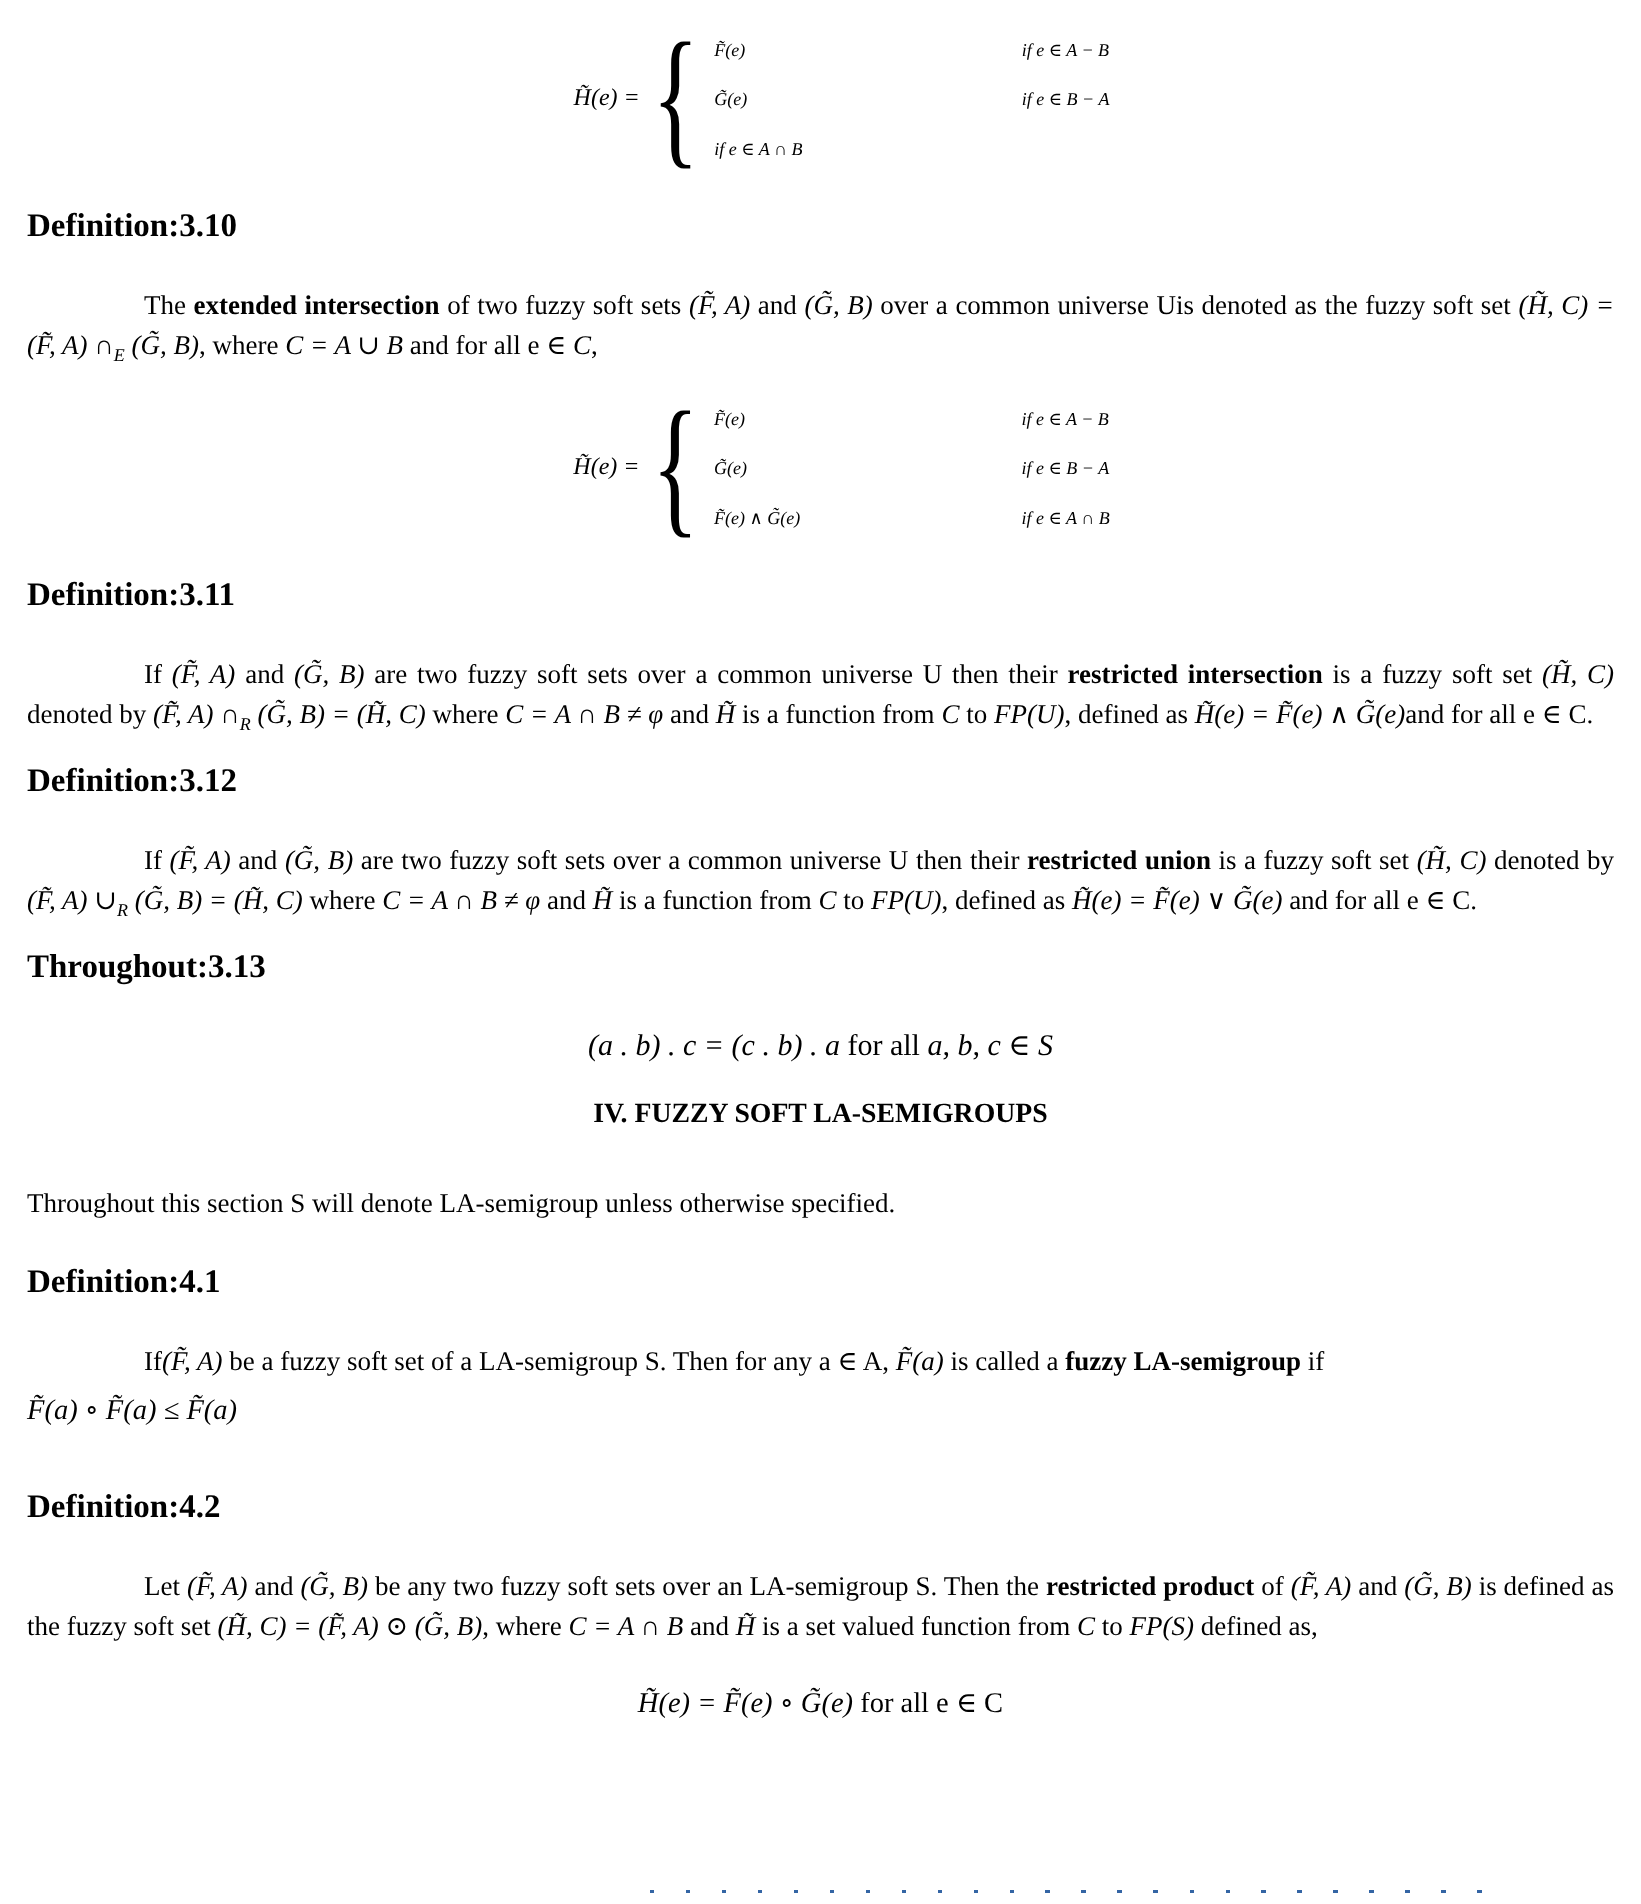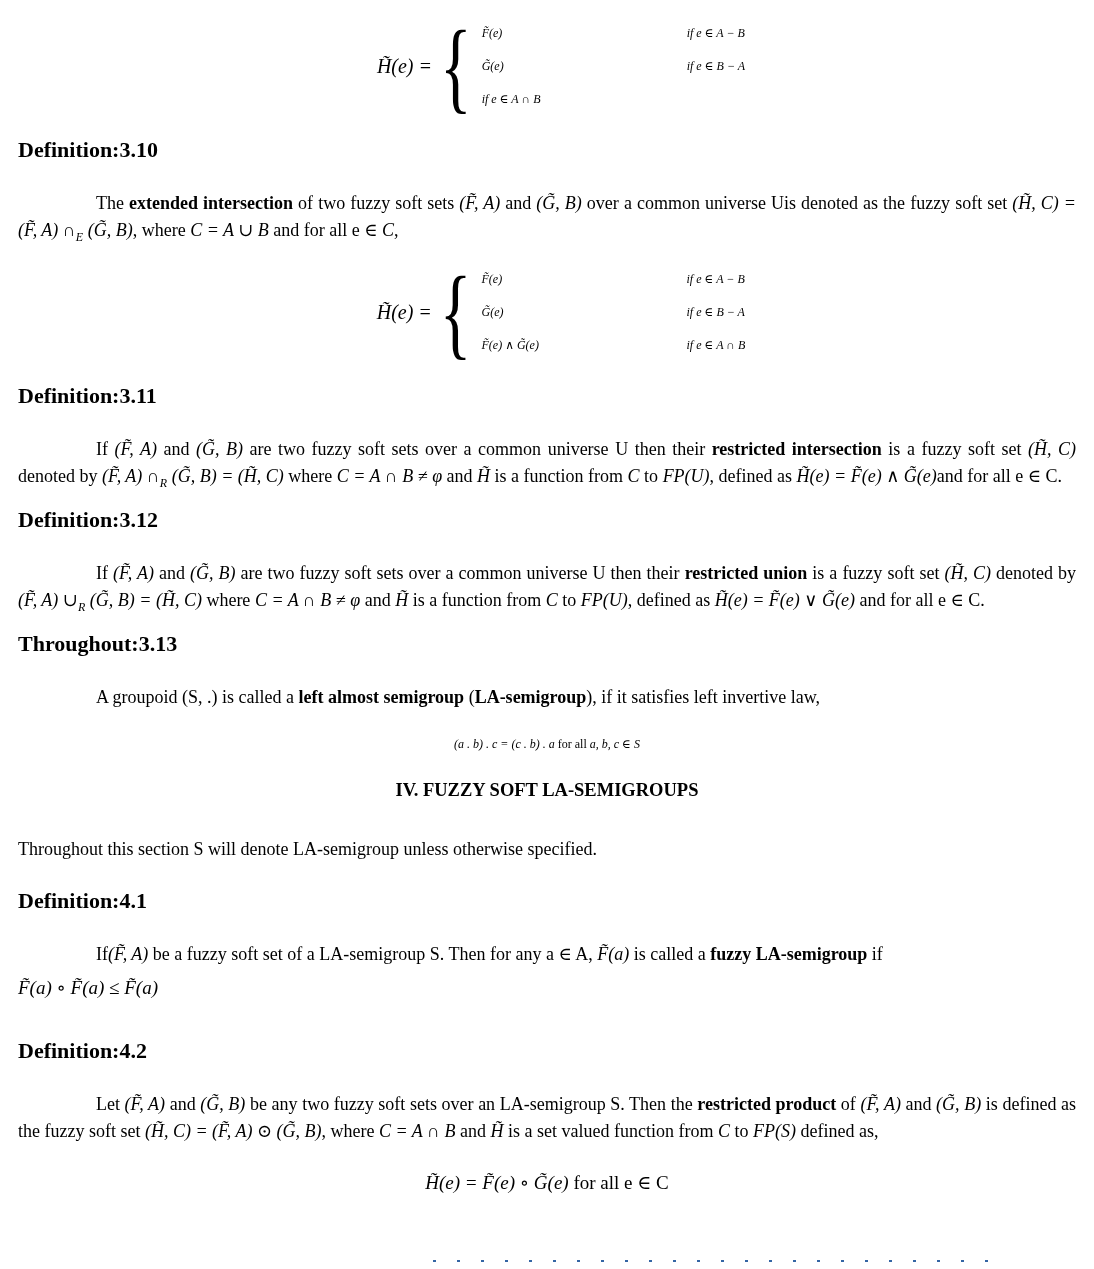--- a/index.html
+++ b/index.html
@@ -9,29 +9,29 @@
     position:relative;overflow:hidden;
   }
   .page{padding:14px 18px 0 18px;position:relative;}
   .para{text-align:justify;line-height:27px;margin:0 0 20px 0;}
   .indent{text-indent:78px;}
   .defh{font-weight:bold;font-size:22px;line-height:20px;margin:0 0 30px 0;}
   .b{font-weight:bold;}
   .m{font-style:italic;}
   sub{font-size:12px;line-height:0;font-style:italic;}
   .cases{display:flex;justify-content:center;align-items:center;margin:4px 0 26px 0;}
-  .cases .lhs{font-size:20px;margin-right:8px;white-space:nowrap;margin-left:28px;}
+  .cases .lhs{font-size:16px;margin-right:8px;white-space:nowrap;margin-left:28px;}
   .brace{
     display:inline-block;font-size:66px;line-height:1;font-weight:normal;
     transform:scaleY(1.55);transform-origin:center;margin-right:10px;
     font-family:"Liberation Serif",serif;
   }
   .crows{display:grid;grid-template-columns:205px auto;row-gap:3px;font-size:12px;}
   .crows span{line-height:30px;white-space:nowrap;}
-  .centerline{text-align:center;line-height:27px;margin:0 0 22px 0;font-size:12px;}
+  .centerline{text-align:center;line-height:27px;margin:0 0 22px 0;font-size:20px;}
   .tightline{margin-bottom:6px;}
   .secheading{text-align:center;font-weight:bold;font-size:18.5px;line-height:20px;margin:2px 0 36px 0;}
   .noindent{text-indent:0;}
   .formula41{text-align:left;line-height:27px;margin:0 0 40px 0;font-size:19px;}
   .bottom-formula{text-align:center;line-height:27px;margin:4px 0 0 0;font-size:19px;}
   .artifact{
     position:absolute;left:433px;bottom:7px;width:575px;height:2px;
     background:repeating-linear-gradient(90deg,#3465a4 0 3px,transparent 3px 24px);
   }
 </style>
@@ -68,21 +68,20 @@
     </div>
   </div>
 
   <div class="defh">Definition:3.11</div>
   <p class="para indent"><span>If </span><span class="m">(F̃, A)</span><span> and </span><span class="m">(G̃, B)</span><span> are two fuzzy soft sets over a common universe U then their </span><span class="b">restricted intersection</span><span> is a fuzzy soft set </span><span class="m">(H̃, C)</span><span> denoted by </span><span class="m">(F̃, A) ∩</span><sub class="m">R</sub><span class="m"> (G̃, B) = (H̃, C)</span><span> where </span><span class="m">C = A ∩ B ≠ φ</span><span> and </span><span class="m">H̃</span><span> is a function from </span><span class="m">C</span><span> to </span><span class="m">FP(U)</span><span>, defined as </span><span class="m">H̃(e) = F̃(e) ∧ G̃(e)</span><span>and for all e ∈ C.</span></p>
 
   <div class="defh">Definition:3.12</div>
   <p class="para indent"><span>If </span><span class="m">(F̃, A)</span><span> and </span><span class="m">(G̃, B)</span><span> are two fuzzy soft sets over a common universe U then their </span><span class="b">restricted union</span><span> is a fuzzy soft set </span><span class="m">(H̃, C)</span><span> denoted by </span><span class="m">(F̃, A) ∪</span><sub class="m">R</sub><span class="m"> (G̃, B) = (H̃, C)</span><span> where </span><span class="m">C = A ∩ B ≠ φ</span><span> and </span><span class="m">H̃</span><span> is a function from </span><span class="m">C</span><span> to </span><span class="m">FP(U)</span><span>, defined as </span><span class="m">H̃(e) = F̃(e) ∨ G̃(e)</span><span> and for all e ∈ C.</span></p>
 
   <div class="defh">Throughout:3.13</div>
-  <p class="para indent"><span>A groupoid (S, .) is called a </span><span class="b">left almost semigroup</span><span> (</span><span class="b">LA-semigroup</span><span>), if it satisfies left invertive law,</span></p>
   <div class="centerline"><span class="m">(a . b) . c = (c . b) . a</span><span>  for all </span><span class="m">a, b, c ∈ S</span></div>
 
   <div class="secheading">IV. FUZZY SOFT LA-SEMIGROUPS</div>
   <p class="para noindent" style="margin-bottom:28px;">Throughout this section S will denote LA-semigroup unless otherwise specified.</p>
 
   <div class="defh">Definition:4.1</div>
   <p class="para indent tightline"><span>If</span><span class="m">(F̃, A)</span><span> be a fuzzy soft set of a LA-semigroup S. Then for any a ∈ A, </span><span class="m">F̃(a)</span><span> is called a </span><span class="b">fuzzy LA-semigroup</span><span> if</span></p>
   <div class="formula41"><span class="m">F̃(a) ∘ F̃(a) ≤ F̃(a)</span></div>
 
   <div class="defh">Definition:4.2</div>

